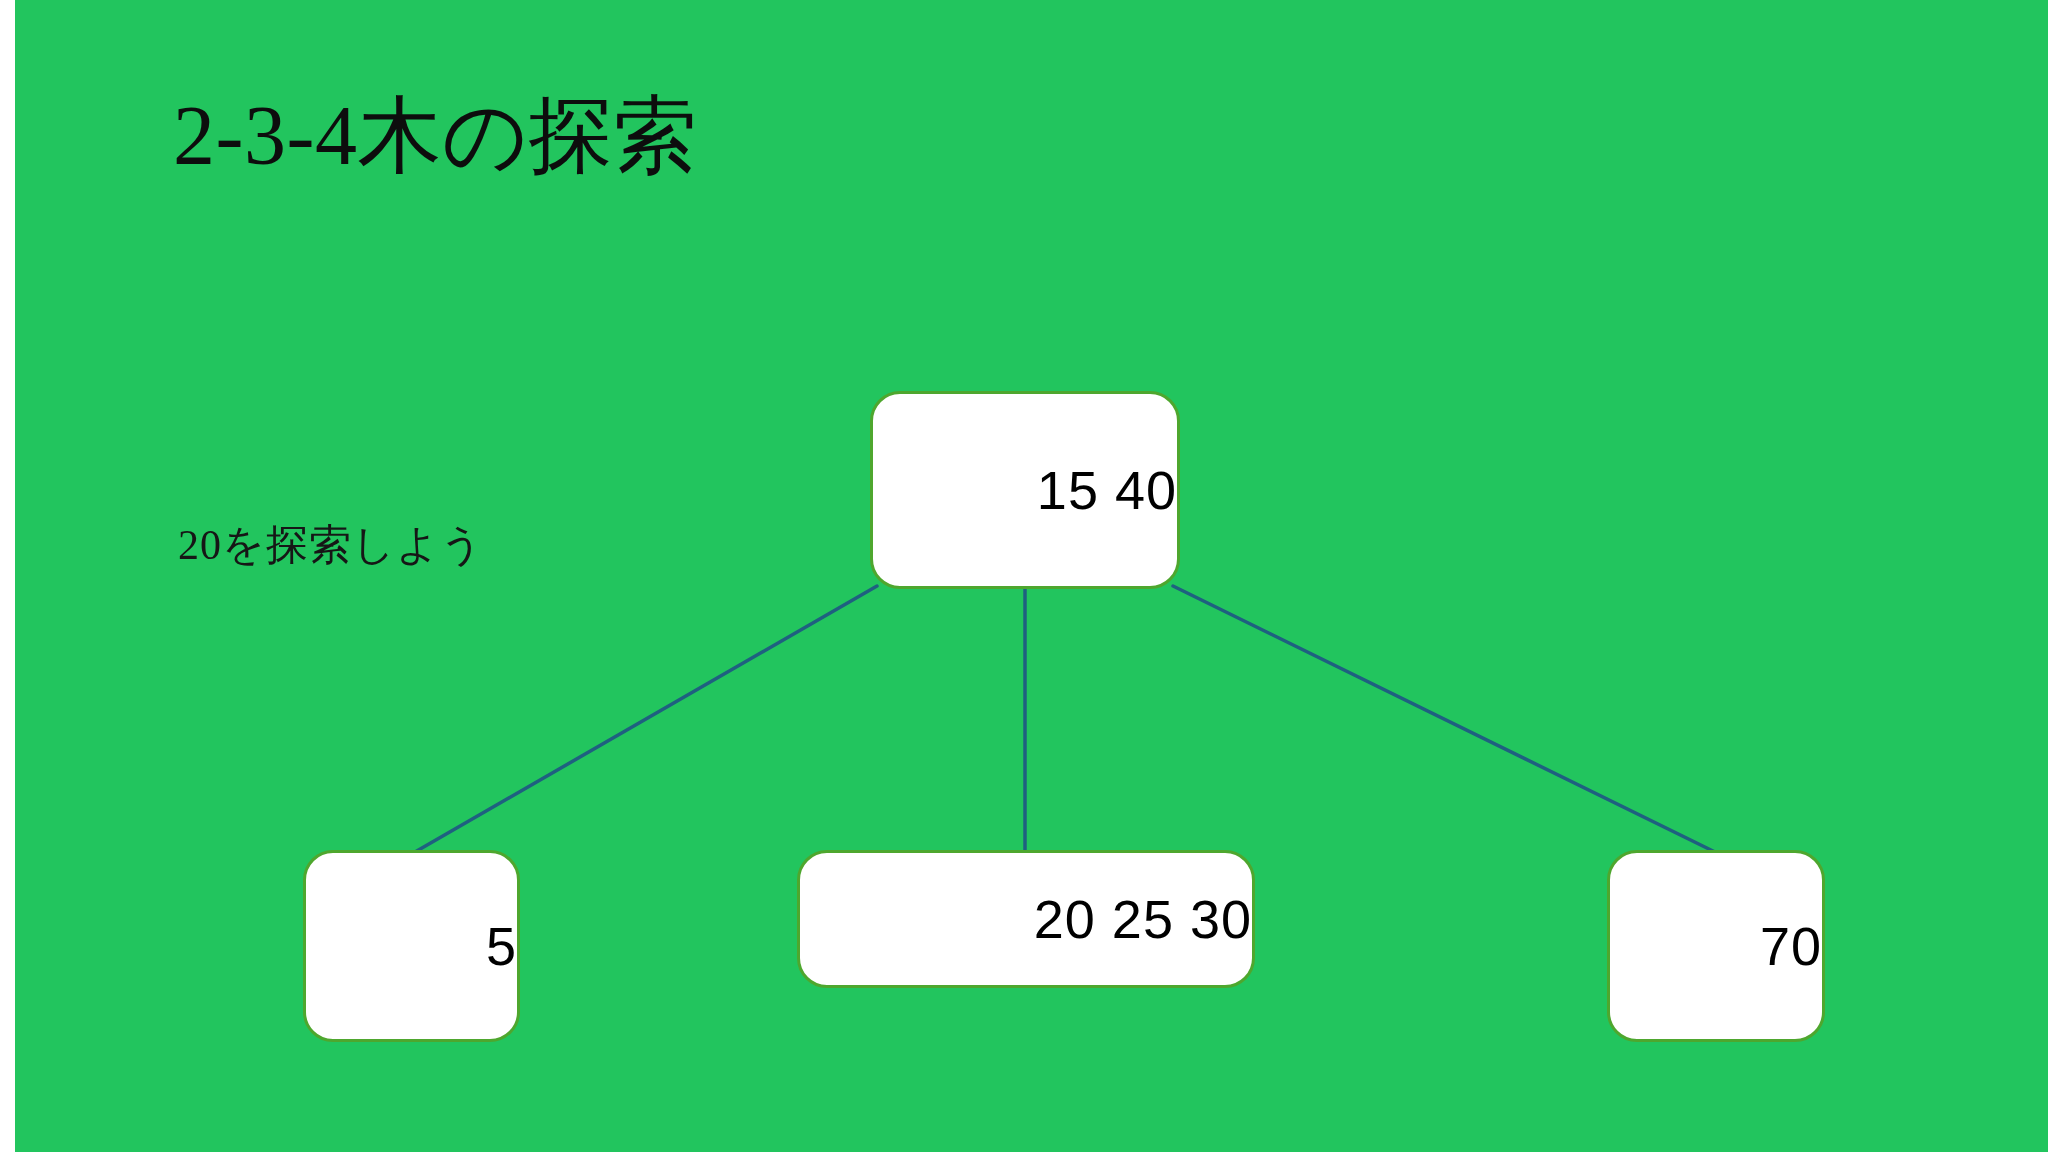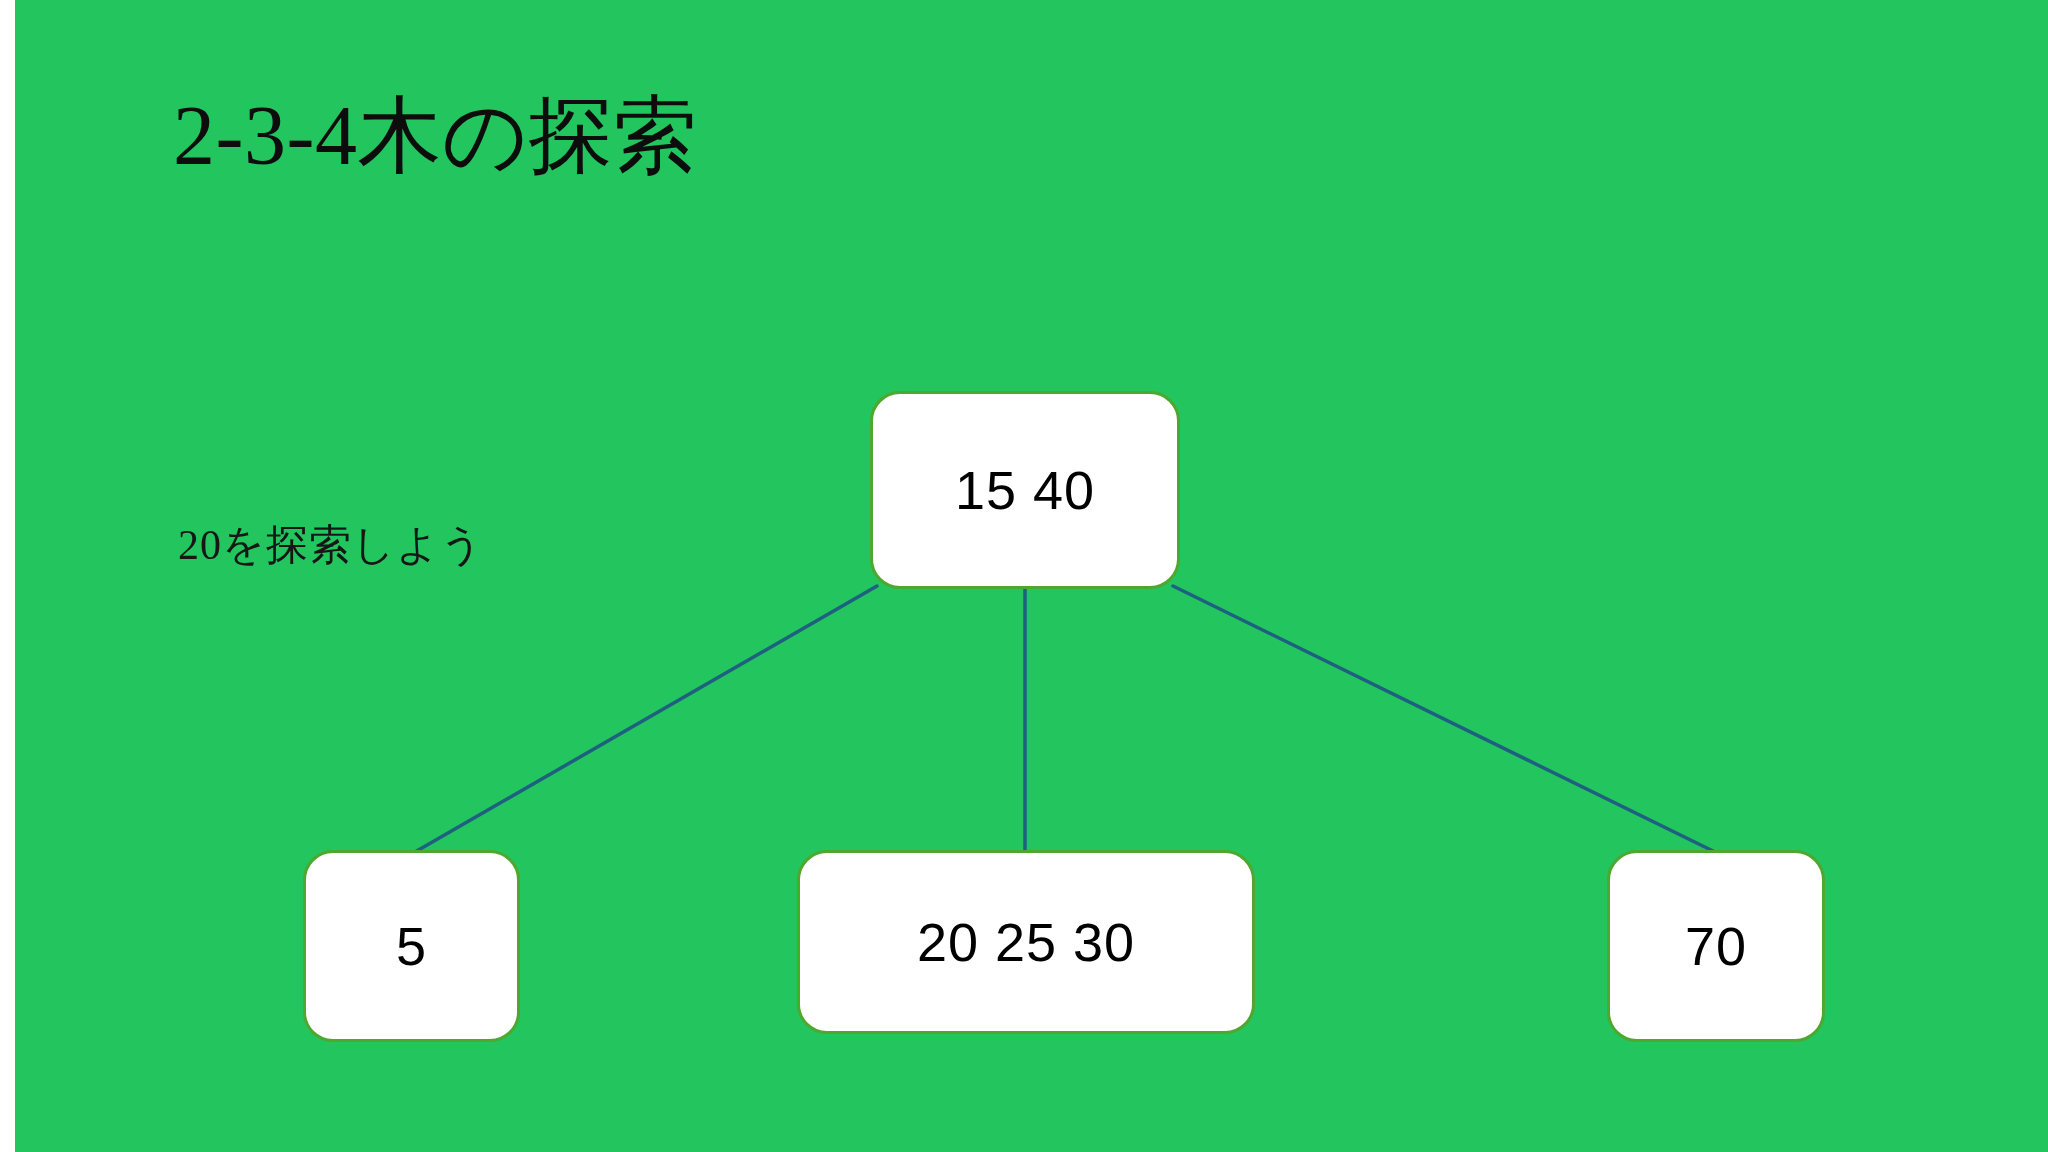--- a/index.html
+++ b/index.html
@@ -60,34 +60,34 @@
 
   
   .tree-node {
     position: absolute;
     box-sizing: border-box;
     background: #ffffff;
     border: 3px solid #4EA72E;
     border-radius: 30px;
     display: flex;
     align-items: center;
-    justify-content: center;
+    justify-content: flex-end;
   }
   .node-label {
     font-family: "Liberation Sans", "DejaVu Sans", sans-serif;
     font-size: 54px;
     color: #000000;
     font-weight: 400;
     letter-spacing: 1px;
     white-space: nowrap;
   }
 
   #node-root    { left: 855px;  top: 391px; width: 310px; height: 198px; }
   #node-left    { left: 288px;  top: 850px; width: 217px; height: 192px; }
-  #node-middle  { left: 782px;  top: 850px; width: 458px; height: 184px; }
+  #node-middle  { left: 782px;  top: 850px; width: 458px; height: 138px; }
   #node-right   { left: 1592px; top: 850px; width: 218px; height: 192px; }
 </style>
 </head>
 <body>
 
 <div id="slide">
 
   <div id="slide-title">2-3-4木の探索</div>
 
   <div id="search-caption">20を探索しよう</div>

